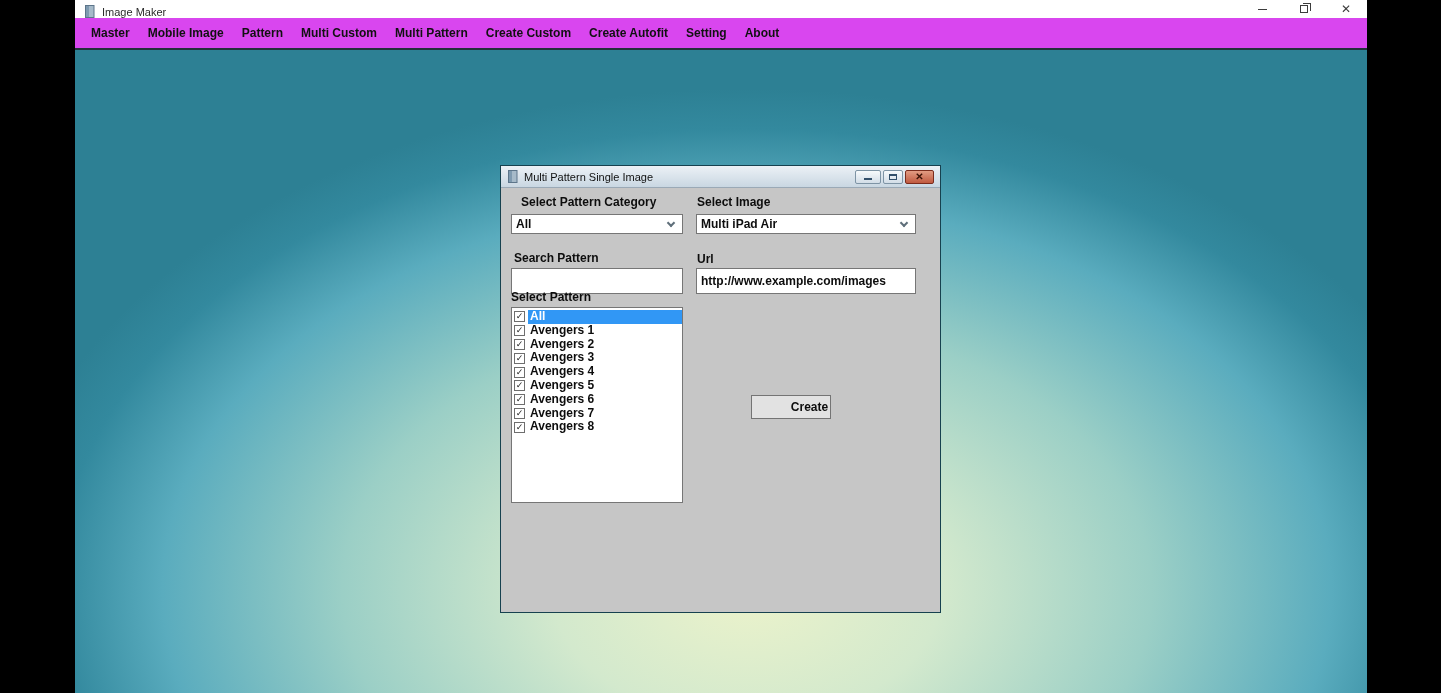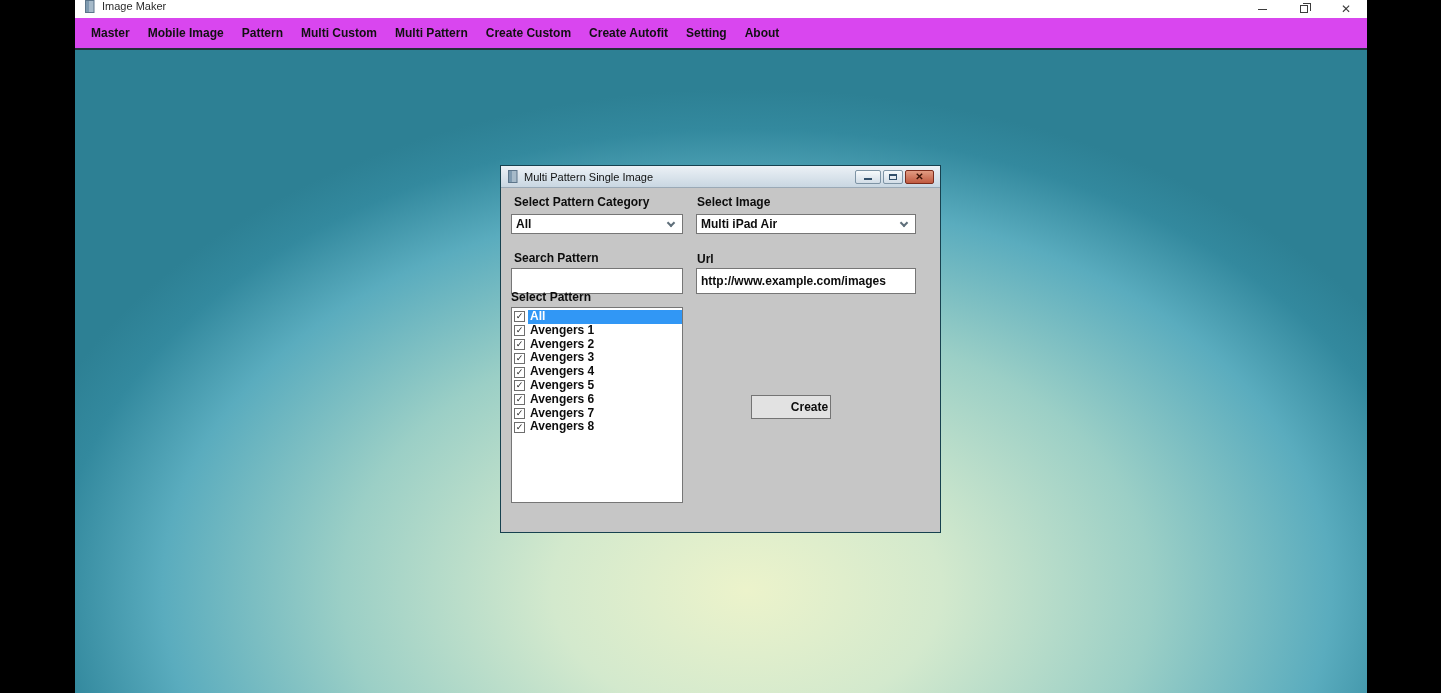--- a/index.html
+++ b/index.html
@@ -9,21 +9,21 @@
     position:relative;
     font-family:"Liberation Sans", sans-serif;
   }
 
   
   .app-window {
     position:absolute; left:75px; top:0; width:1292px; height:693px;
     display:flex; flex-direction:column;
   }
   .titlebar {
-    height:18px; background:#ffffff; display:flex; align-items:flex-start; flex:0 0 auto;
+    height:18px; background:#ffffff; display:flex; align-items:flex-end; flex:0 0 auto;
   }
   .app-icon { margin-left:9px; display:flex; align-items:center; }
   .title-text { font-size:11px; color:#2b2b2b; margin-left:7px; }
   .win-controls { margin-left:auto; display:flex; height:100%; align-items:stretch; }
   .win-btn { width:42px; display:flex; align-items:center; justify-content:center; color:#3c3c3c; }
   .min-glyph { width:9px; height:0; border-bottom:1px solid #3c3c3c; display:inline-block; }
   .restore-glyph { width:8px; height:8px; border:1px solid #3c3c3c; background:#fff; position:relative; display:inline-block; }
   .restore-glyph::before {
     content:""; position:absolute; top:-3px; left:2px; width:7px; height:7px;
     border-top:1px solid #3c3c3c; border-right:1px solid #3c3c3c;
@@ -43,21 +43,21 @@
         #ecf3cb 0%, #d3e9cd 26%, #9bcfc6 54%,
         #5aacbe 78%, #3389 9e 92%, #2d8094 100%);
     background:
       radial-gradient(ellipse 58% 78% at 52% 84%,
         #ecf3cb 0%, #d3e9cd 26%, #9bcfc6 54%,
         #5aacbe 78%, #33899e 92%, #2d8094 100%);
   }
 
   
   .dialog {
-    position:absolute; left:500px; top:165px; width:441px; height:368px;
+    position:absolute; left:500px; top:165px; width:441px; height:448px;
     background:#c6c6c6; border:1px solid #16414f;
   }
   .dialog-titlebar {
     height:22px; background:linear-gradient(#ecf1f6, #c9d7e2);
     border-bottom:1px solid #9aa9b6;
     display:flex; align-items:center; padding:0 4px;
   }
   .dialog-icon { display:flex; align-items:center; margin-left:2px; }
   .dialog-title { font-size:11px; font-weight:400; color:#111; margin-left:6px; }
   .dialog-controls { margin-left:auto; display:flex; gap:2px; align-items:center; padding-right:2px; }
@@ -73,21 +73,21 @@
   .dlg-min-glyph { width:8px; height:0; border-bottom:2px solid #33506b; margin-top:5px; display:inline-block; }
   .dlg-max-glyph { width:8px; height:6px; border:1px solid #33506b; border-top-width:2px; display:inline-block; }
   .dlg-close {
     width:29px; background:linear-gradient(#e29c83, #c05a40); border:1px solid #7a2c1d;
   }
   .dlg-close-glyph { font-size:10px; font-weight:700; color:#3b1206; line-height:10px; }
 
   .dialog-body { position:relative; height:377px; font-weight:700; }
 
   .field-label { position:absolute; font-size:12px; font-weight:700; color:#0d0d0d; white-space:nowrap; }
-  .lbl-category { left:13px; top:7px; }
+  .lbl-category { left:20px; top:7px; }
   .lbl-image    { left:196px; top:7px; }
   .lbl-search   { left:13px; top:63px; }
   .lbl-url      { left:196px; top:64px; }
   .lbl-pattern  { left:10px; top:102px; }
 
   .combo {
     position:absolute; height:20px; background:#fff; border:1px solid #767676;
     display:flex; align-items:center; padding-left:4px; font-size:12px; font-weight:700; color:#0d0d0d;
     cursor:default;
   }

